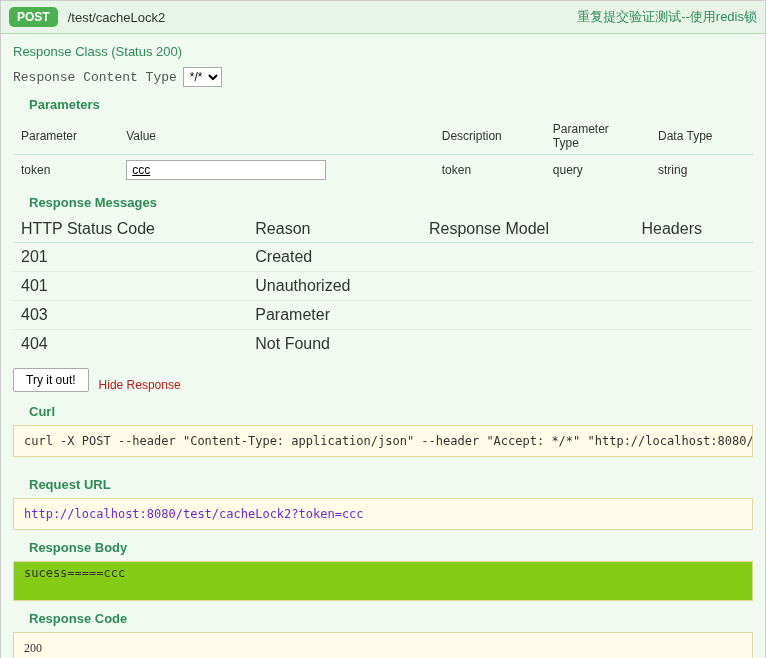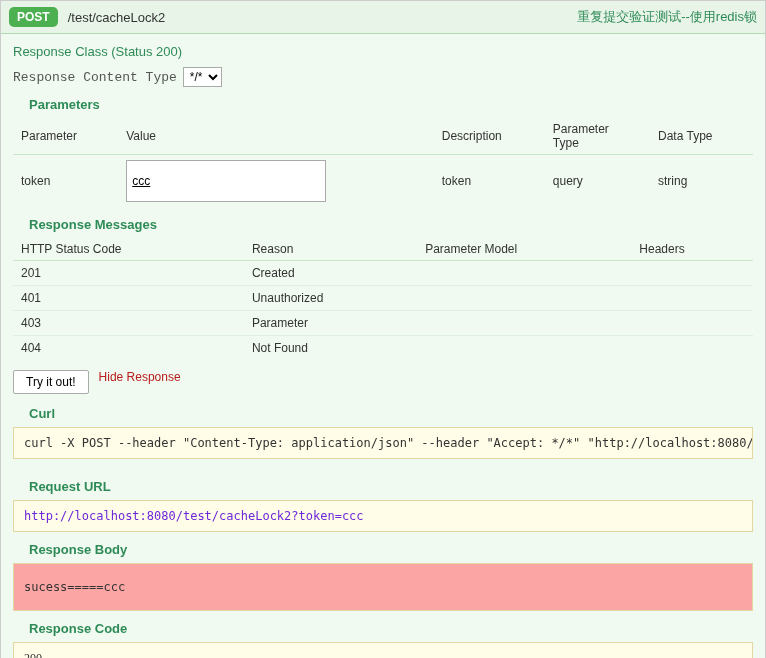--- a/index.html
+++ b/index.html
@@ -96,33 +96,33 @@
       font-weight: normal;
       border-bottom: 1px solid #c8e6c9;
     }
     .params-table td {
       padding: 5px 8px;
       border-top: 1px solid #e0f0e0;
       vertical-align: middle;
     }
     .params-table input[type="text"] {
       border: 1px solid #aaa;
-      padding: 13px 5px;
+      padding: 2px 5px;
       font-size: 12px;
       width: 200px;
       background: #fff;
       text-decoration: underline;
     }
 
     
     .messages-table {
       width: 100%;
       border-collapse: collapse;
       margin-bottom: 10px;
-      font-size: 12px;
+      font-size: 16px;
     }
     .messages-table th {
       text-align: left;
       padding: 4px 8px;
       color: #333;
       font-weight: normal;
       border-bottom: 1px solid #c8e6c9;
     }
     .messages-table td {
       padding: 5px 8px;
@@ -140,21 +140,21 @@
       margin-right: 10px;
     }
     .hide-response-link {
       color: #b91c1c;
       font-size: 12px;
       cursor: pointer;
       text-decoration: none;
     }
     .try-row {
       display: flex;
-      align-items: flex-start;
+      align-items: flex-end;
       margin-bottom: 12px;
     }
 
     
     .curl-box {
       background: #fffde7;
       border: 1px solid #e0d8a0;
       padding: 8px 10px;
       font-size: 12px;
       font-family: monospace;
@@ -176,23 +176,23 @@
       border: 1px solid #e0d8a0;
       padding: 8px 10px;
       font-size: 12px;
       font-family: monospace;
       margin-bottom: 10px;
       color: #6d28d9;
     }
 
     
     .response-body-box {
-      background: #fca5a5;
+      background: #84cc16;
       border: 1px solid #e0d8a0;
-      padding: 16px 10px;
+      padding: 4px 10px;
       font-size: 12px;
       font-family: monospace;
       margin-bottom: 10px;
       color: #333;
       min-height: 40px;
     }
 
     
     .response-code-box {
       background: #fffde7;
@@ -250,21 +250,21 @@
         </tr>
       </tbody>
     </table>
 
     <div class="section-title">Response Messages</div>
     <table class="messages-table">
       <thead>
         <tr>
           <th>HTTP Status Code</th>
           <th>Reason</th>
-          <th>Parameter Model</th>
+          <th>Response Model</th>
           <th>Headers</th>
         </tr>
       </thead>
       <tbody>
         <tr>
           <td>201</td>
           <td>Created</td>
           <td></td>
           <td></td>
         </tr>

